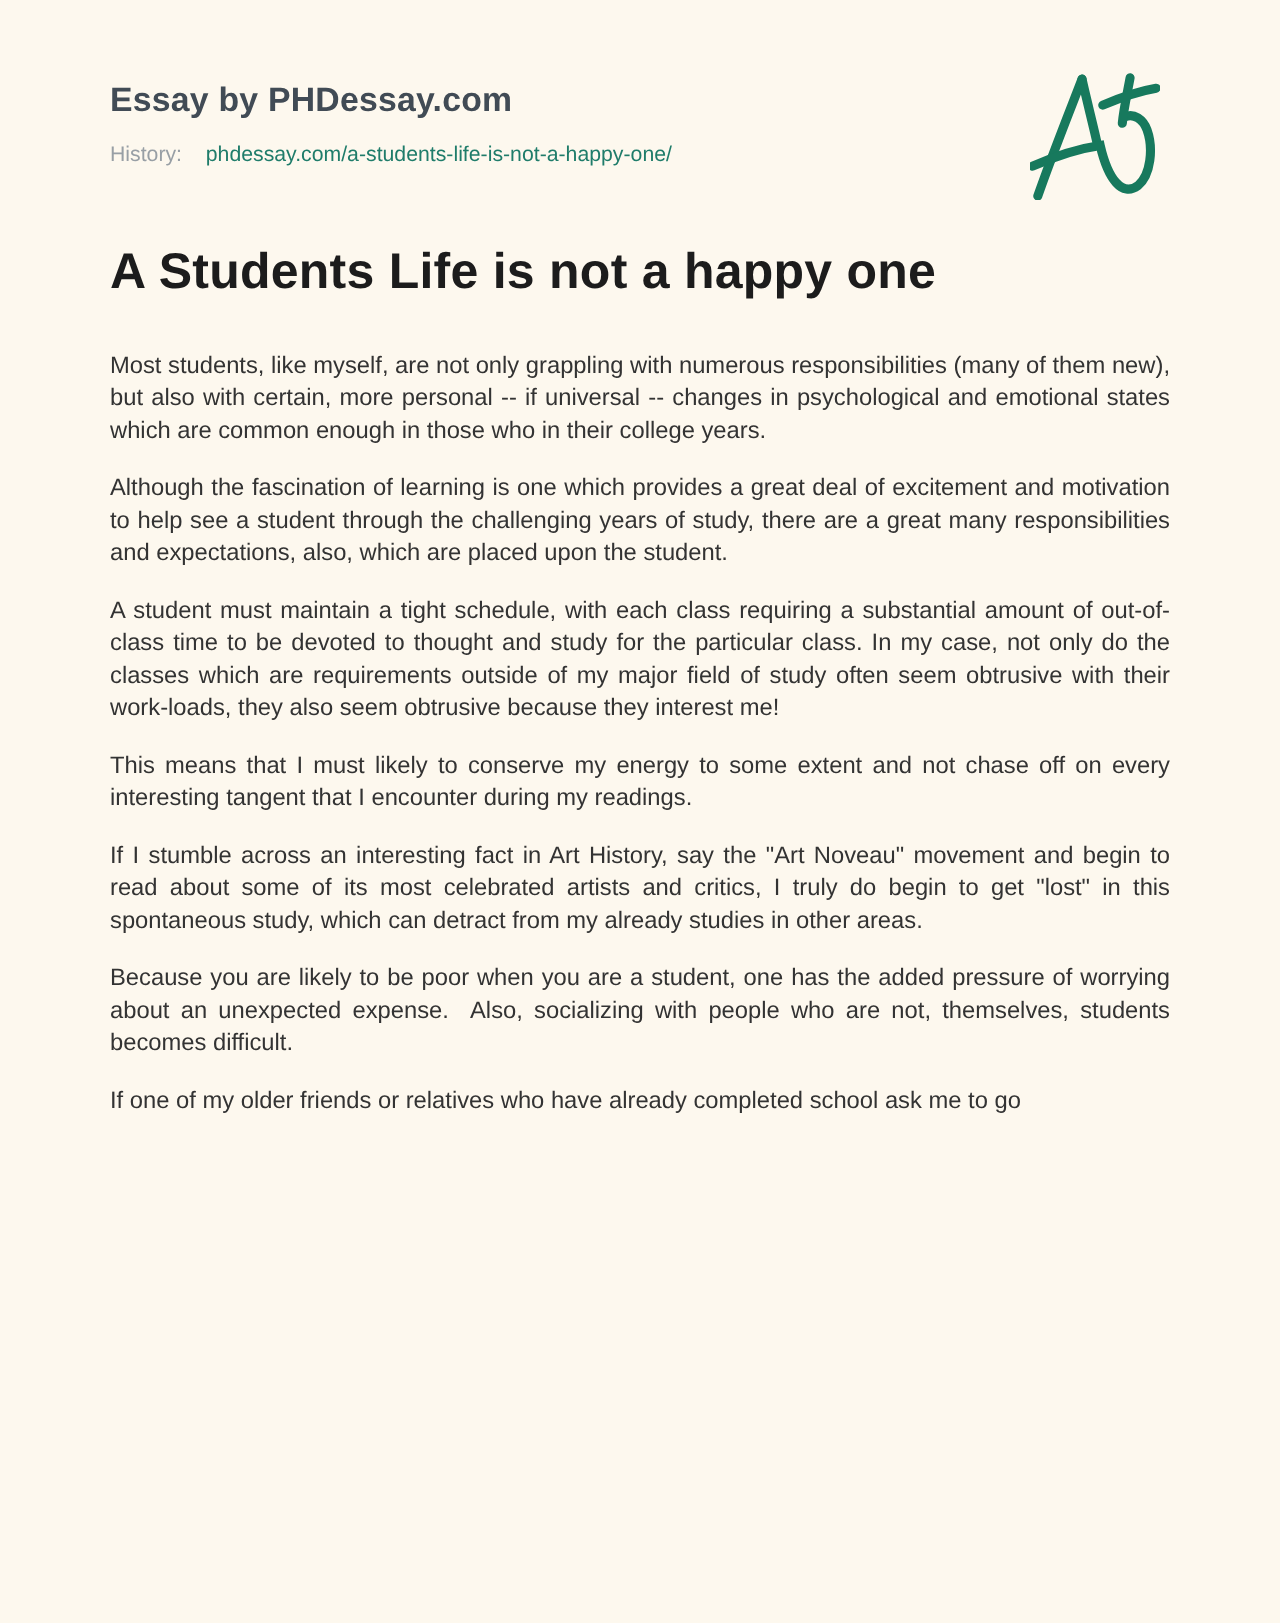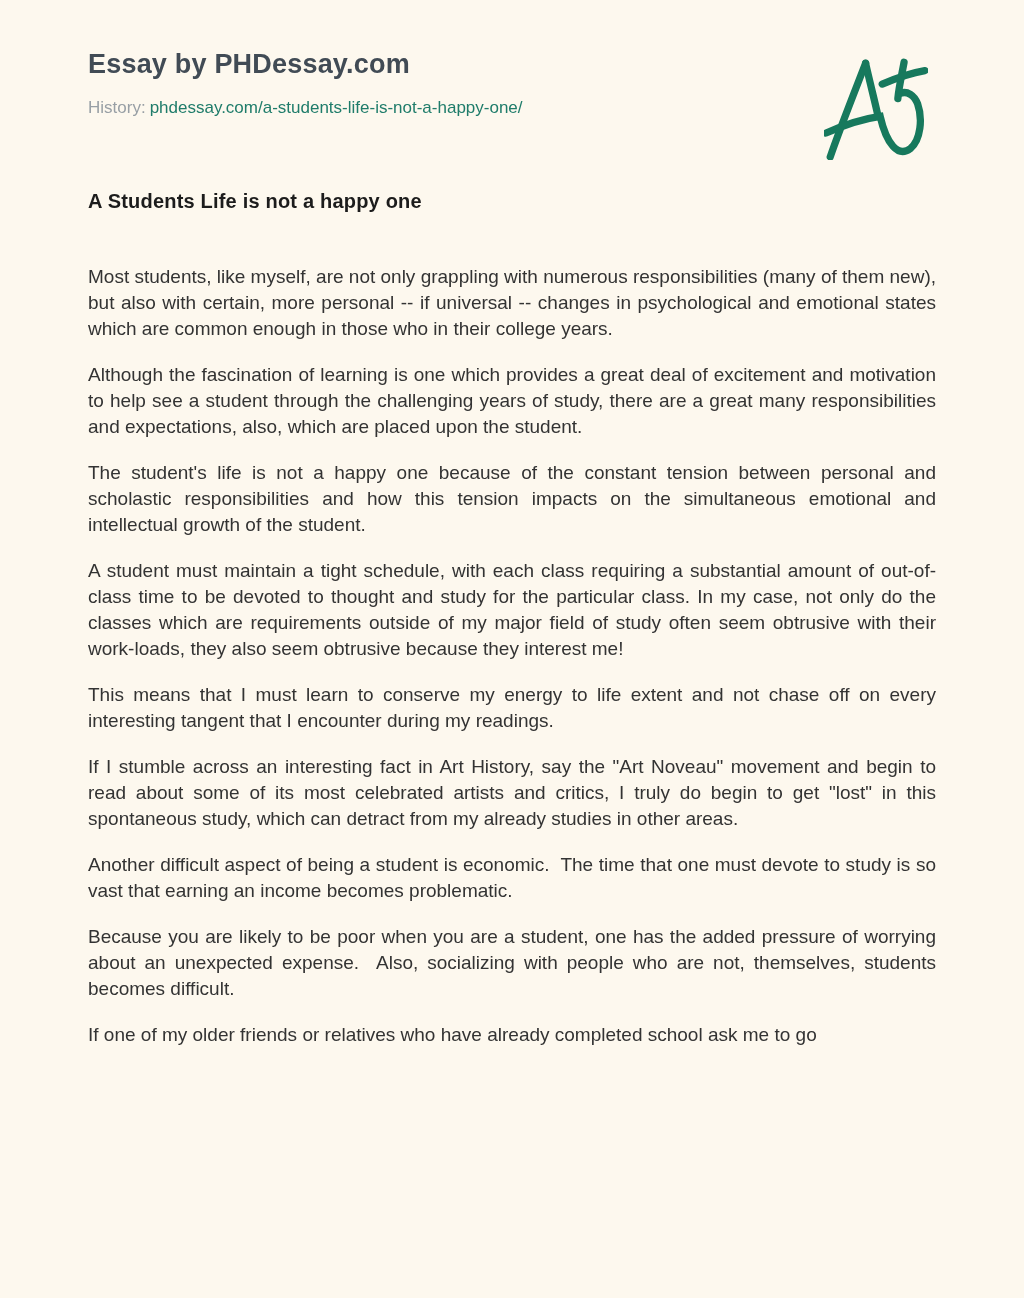--- a/index.html
+++ b/index.html
@@ -18,53 +18,53 @@
     height: 1298px;
     background: var(--bg);
     font-family: "Liberation Sans", sans-serif;
     position: relative;
     overflow: hidden;
   }
   .page {
     position: relative;
     width: 1024px;
     height: 988px;
-    padding: 0 88px;
+    padding: 16px 88px;
   }
   .doc-header {
     padding-top: 48px;
   }
   .doc-header-title {
     font-size: 27px;
     font-weight: 700;
     letter-spacing: 0.2px;
     color: var(--header-gray);
     line-height: 32px;
   }
   .source-line {
     margin-top: 17px;
     font-size: 17px;
     color: var(--muted-gray);
     line-height: 22px;
   }
   .source-link {
     color: var(--link);
     text-decoration: none;
-    margin-left: 4px;
+    margin-left: 19px;
   }
   .logo-wrap {
     position: absolute;
     left: 824px;
     top: 56px;
     width: 104px;
     height: 104px;
   }
   .article-title {
     margin-top: 64px;
-    font-size: 20px;
+    font-size: 40px;
     font-weight: 700;
     color: var(--title-black);
     line-height: 36px;
     letter-spacing: 0.2px;
   }
   .article-body {
     margin-top: 45px;
   }
   .article-body p {
     margin: 0 0 20px 0;
@@ -102,22 +102,20 @@
         <path d="M 56 27 C 70 21, 85 16, 97 14"></path>
       </g>
     </svg>
   </div>
 
   <h1 class="article-title">A Students Life is not a happy one</h1>
 
   <div class="article-body">
     <p>Most students, like myself, are not only grappling with numerous responsibilities (many of them new), but also with certain, more personal -- if universal -- changes in psychological and emotional states which are common enough in those who in their college years.</p>
     <p>Although the fascination of learning is one which provides a great deal of excitement and motivation to help see a student through the challenging years of study, there are a great many responsibilities and expectations, also, which are placed upon the student.</p>
-    <p>The student's life is not a happy one because of the constant tension between personal and scholastic responsibilities and how this tension impacts on the simultaneous emotional and intellectual growth of the student.</p>
     <p>A student must maintain a tight schedule, with each class requiring a substantial amount of out-of-class time to be devoted to thought and study for the particular class. In my case, not only do the classes which are requirements outside of my major field of study often seem obtrusive with their work-loads, they also seem obtrusive because they interest me!</p>
-    <p>This means that I must learn to conserve my energy to life extent and not chase off on every interesting tangent that I encounter during my readings.</p>
+    <p>This means that I must likely to conserve my energy to some extent and not chase off on every interesting tangent that I encounter during my readings.</p>
     <p>If I stumble across an interesting fact in Art History, say the "Art Noveau" movement and begin to read about some of its most celebrated artists and critics, I truly do begin to get "lost" in this spontaneous study, which can detract from my already studies in other areas.</p>
-    <p>Another difficult aspect of being a student is economic.  The time that one must devote to study is so vast that earning an income becomes problematic.</p>
     <p>Because you are likely to be poor when you are a student, one has the added pressure of worrying about an unexpected expense.  Also, socializing with people who are not, themselves, students becomes difficult.</p>
     <p>If one of my older friends or relatives who have already completed school ask me to go</p>
   </div>
 
 </div>
 
 </body></html>

